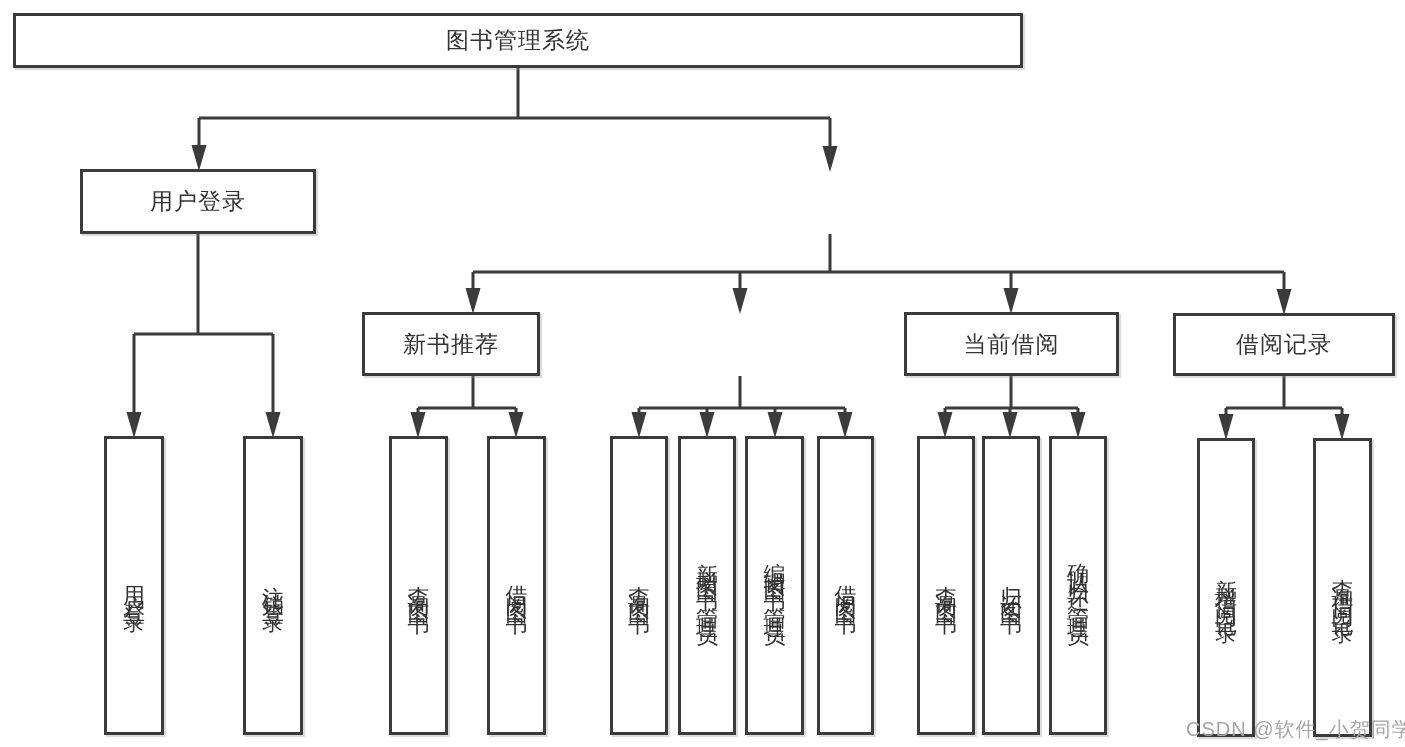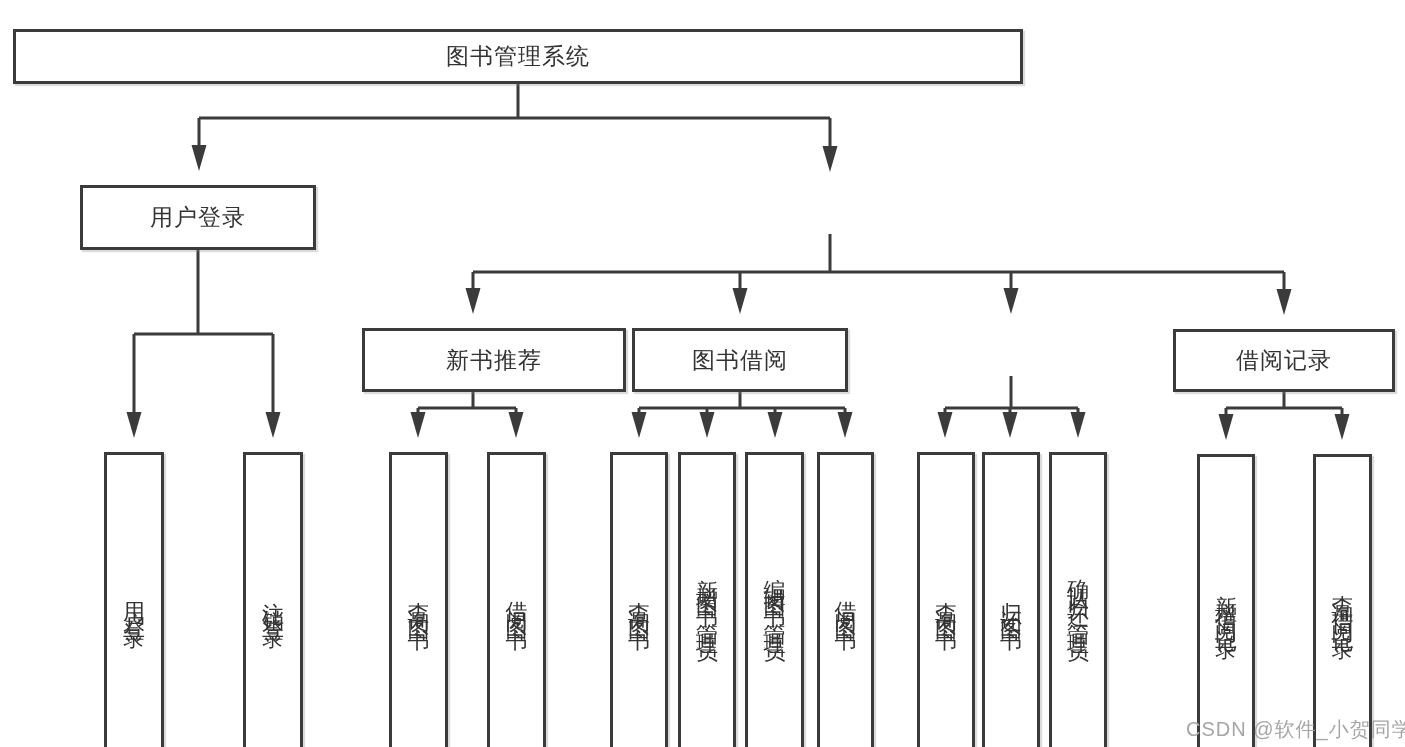--- a/index.html
+++ b/index.html
@@ -8,21 +8,20 @@
   .canvas {
     position:relative; width:1405px; height:747px;
     background:#ffffff; overflow:hidden;
   }
   svg.wires { position:absolute; left:0; top:0; }
   .box {
     position:absolute; background:#ffffff;
     border:3px solid #3b3b3b; color:#333333;
     display:flex; align-items:center; justify-content:center;
     box-shadow:2px 2px 1px rgba(140,140,140,0.30);
-    margin-top:16px;
   }
   .hbox { font-size:23px; letter-spacing:1px; white-space:nowrap; }
   .vbox {
     writing-mode:vertical-rl; text-orientation:mixed;
     font-size:22px; letter-spacing:9px; line-height:1;
   }
   .watermark {
     position:absolute; left:1186px; top:716px;
     font-size:20px; letter-spacing:1px; color:#a6a6a6;
     white-space:nowrap;
@@ -73,22 +72,22 @@
         <path d="M1284,376 V408 M1226,408 H1342 M1226,408 V420 M1342,408 V420" stroke="#3b3b3b" stroke-width="3" fill="none"></path>
         <polygon points="1226,440 1218.5,414 1233.5,414" fill="#3b3b3b"></polygon>
         <polygon points="1342,440 1334.5,414 1349.5,414" fill="#3b3b3b"></polygon>
       </g>
     </svg>
 
   <div class="box hbox" style="left:13px;top:13px;width:1010px;height:55px">图书管理系统</div>
 
   <div class="box hbox" style="left:80px;top:169px;width:236px;height:65px">用户登录</div>
 
-  <div class="box hbox" style="left:362px;top:312px;width:264px;height:64px">新书推荐</div>
-  <div class="box hbox" style="left:632px;top:312px;width:216px;height:64px">图书借阅</div>
+  <div class="box hbox" style="left:362px;top:312px;width:178px;height:64px">新书推荐</div>
+  <div class="box hbox" style="left:904px;top:312px;width:215px;height:64px">当前借阅</div>
   <div class="box hbox" style="left:1173px;top:313px;width:222px;height:63px">借阅记录</div>
 
   <div class="box vbox" style="left:104px;top:436px;width:60px;height:299px">用户登录</div>
   <div class="box vbox" style="left:243px;top:436px;width:60px;height:299px">注销登录</div>
 
   <div class="box vbox" style="left:389px;top:436px;width:59px;height:299px">查询图书</div>
   <div class="box vbox" style="left:487px;top:436px;width:59px;height:299px">借阅图书</div>
 
   <div class="box vbox" style="left:610px;top:436px;width:58px;height:299px">查询图书</div>
   <div class="box vbox" style="left:678px;top:436px;width:58px;height:299px">新增图书（管理员）</div>

